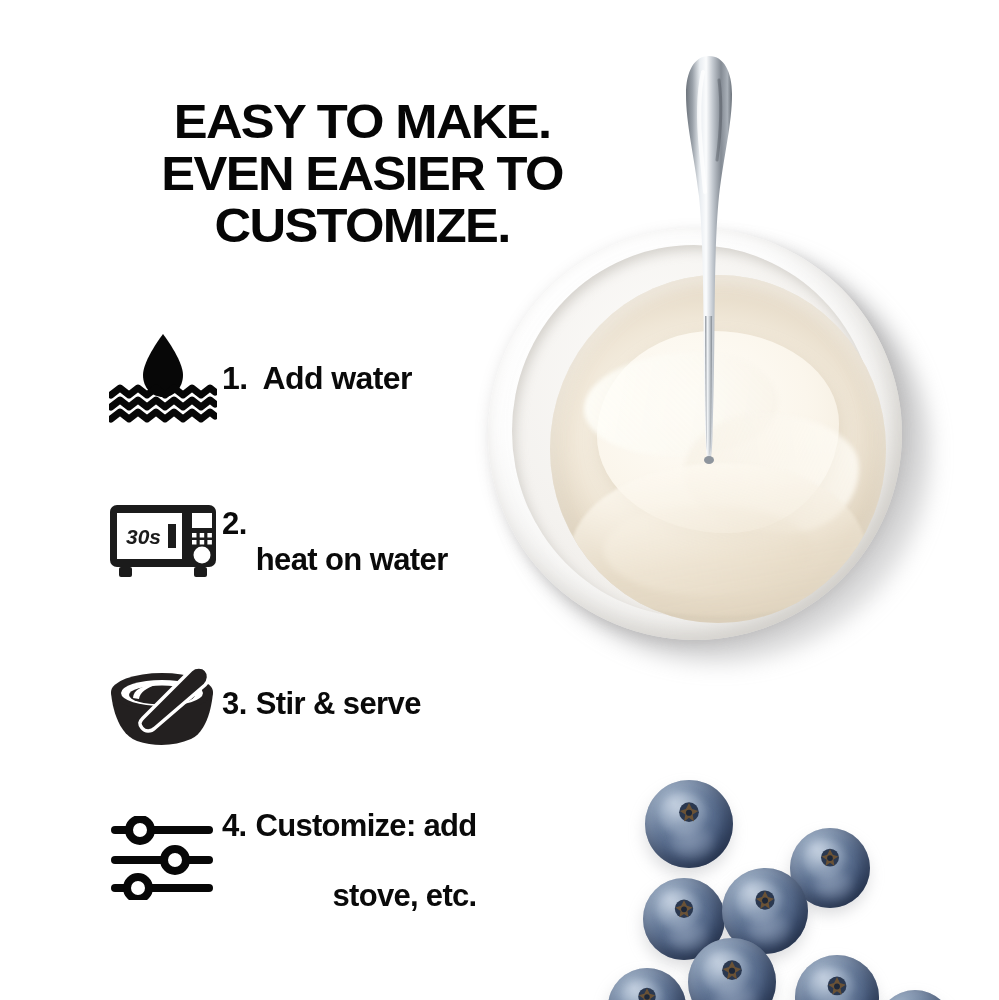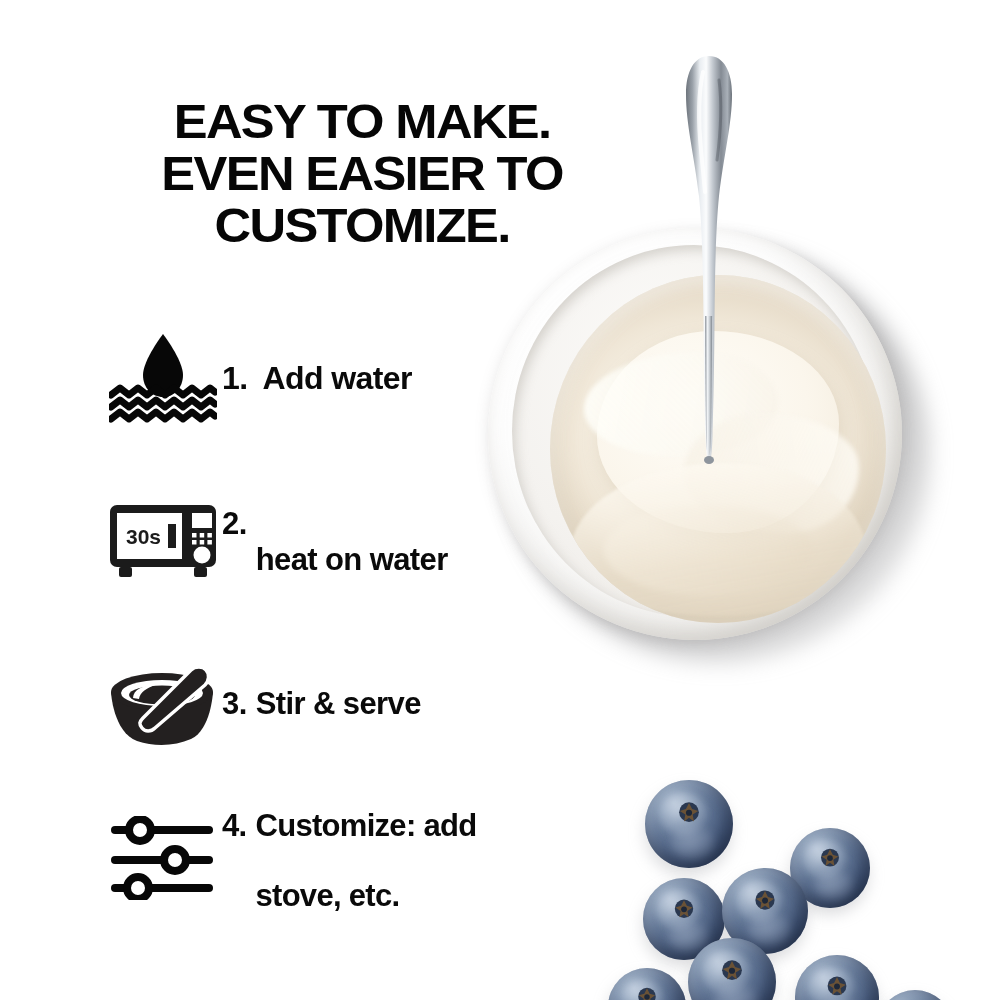--- a/index.html
+++ b/index.html
@@ -41,36 +41,37 @@
     position:absolute;
     display:flex;
     align-items:center;
   }
   .step-icon {
     width:118px;
     flex:0 0 118px;
     display:flex;
     align-items:center;
     justify-content:center;
+    font-style:italic;
   }
   .step-text {
     font-family:"Liberation Sans", sans-serif;
     font-weight:700;
     font-size:31px;
     line-height:36px;
     letter-spacing:-0.6px;
     color:#0a0a0a;
     display:flex;
     align-items:flex-start;
   }
   .step-num {
     flex:0 0 auto;
     margin-right:9px;
   }
-  .step-label { flex:1 1 auto; }
+  .step-label { flex:1 1 auto;text-align:right; }
 
   #step-1 { left:104px; top:330px; }
   #step-1 .step-text { font-size:32px; }
   #step-1 .step-num { margin-right:15px; }
   #step-2 { left:104px; top:502px; }
   #step-3 { left:104px; top:662px; }
   #step-4 { left:104px; top:808px; }
   #step-4 .step-text { line-height:35px; letter-spacing:-0.7px; }
 
   

